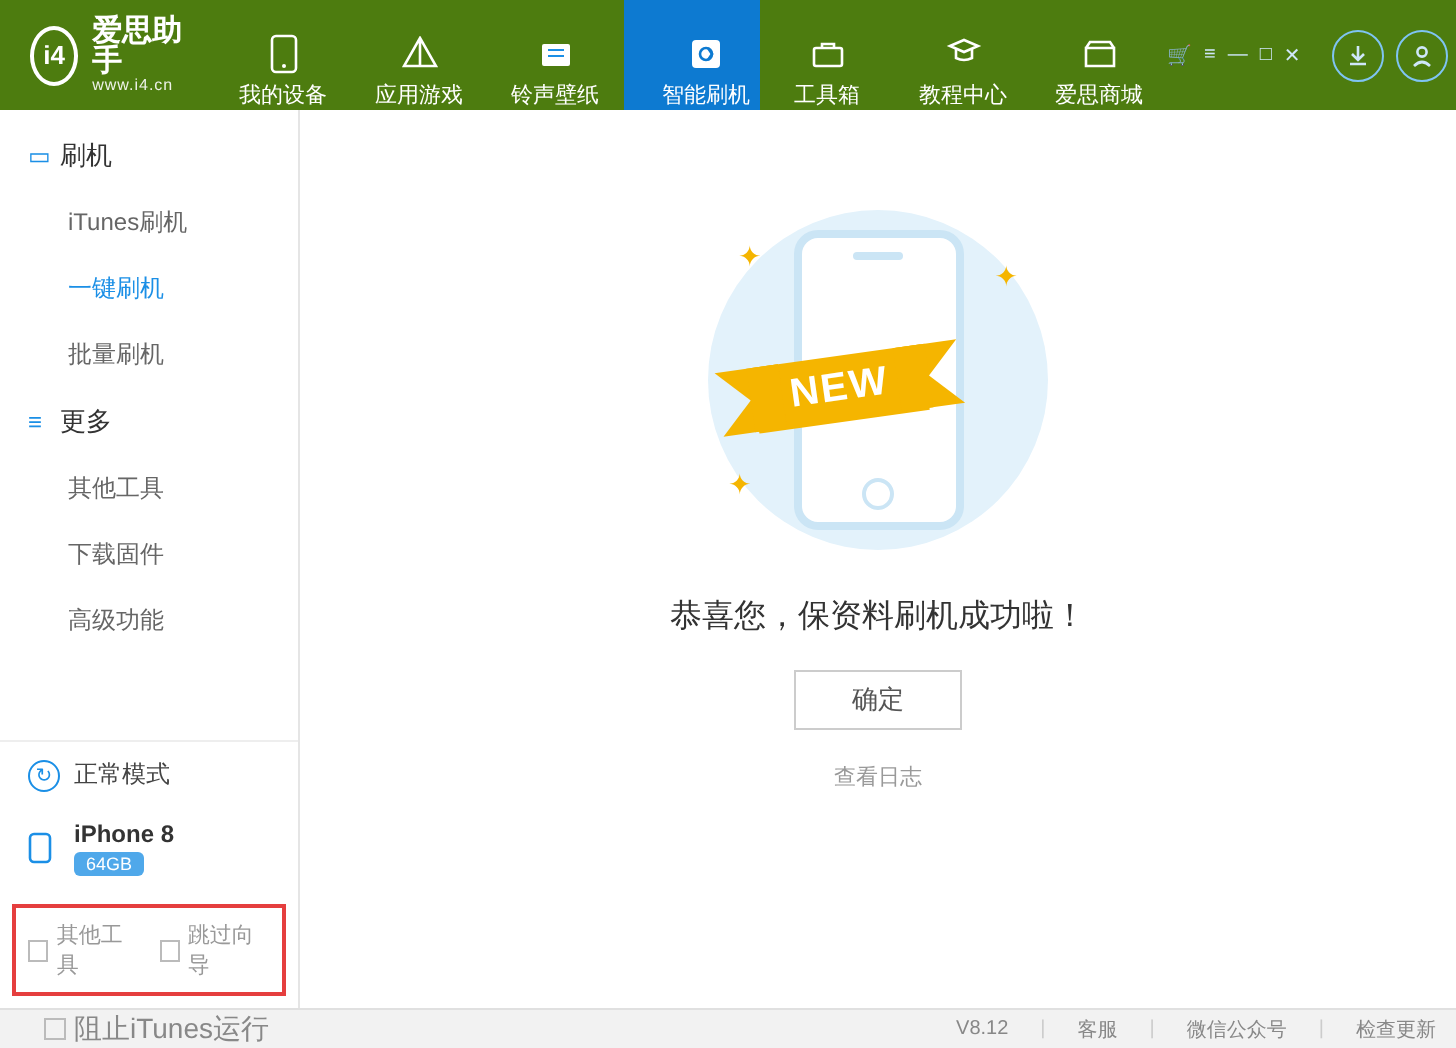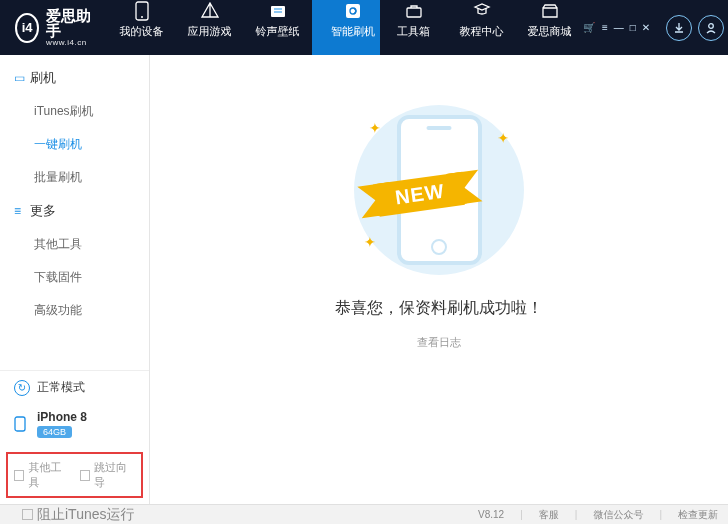--- a/index.html
+++ b/index.html
@@ -1,24 +1,24 @@
 <!DOCTYPE html>
 <html><head>
 <meta charset="utf-8">
 <style>
 *{margin:0;padding:0;box-sizing:border-box;font-family:"Microsoft YaHei",sans-serif;}
 body{width:728px;height:524px;overflow:hidden;background:#fff;}
-.header{height:55px;background:#0f172a;display:flex;align-items:center;color:#fff;}
+.header{height:55px;background:#4d7c0f;display:flex;align-items:center;color:#fff;}
 .logo-wrap{display:flex;align-items:center;padding:0 15px;width:150px;}
 .logo-circle{width:30px;height:30px;border:2px solid #fff;border-radius:50%;display:flex;align-items:center;justify-content:center;font-size:13px;font-weight:bold;}
 .logo-text{margin-left:7px;}
 .logo-text .zh{font-size:15px;font-weight:bold;line-height:1;}
 .logo-text .en{font-size:8px;line-height:1.2;opacity:.9;letter-spacing:.5px;}
 .navs{display:flex;height:100%;}
-.nav-item{width:68px;display:flex;flex-direction:column;align-items:center;justify-content:flex-start;cursor:pointer;}
+.nav-item{width:68px;display:flex;flex-direction:column;align-items:center;justify-content:flex-end;cursor:pointer;}
 .nav-item.active{background:#0d7ad1;padding-left:15px;}
 .nav-icon{height:22px;display:flex;align-items:center;justify-content:center;}
 .nav-label{font-size:11px;margin-top:2px;}
 .header-right{margin-left:auto;display:flex;align-items:center;padding-right:6px;}
 .title-ctrl{display:flex;gap:6px;margin-right:10px;}
 .title-ctrl span{font-size:10px;cursor:pointer;color:#cfe7fa;}
 .circ-btn{width:26px;height:26px;border:1.5px solid #7fc4f3;border-radius:50%;display:flex;align-items:center;justify-content:center;margin-left:6px;cursor:pointer;color:#cfe7fa;}
 .body{display:flex;height:449px;}
 .sidebar{width:150px;border-right:1px solid #e5e5e5;display:flex;flex-direction:column;}
 .sb-scroll{flex:1;overflow:hidden;padding-top:6px;}
@@ -204,20 +204,21 @@
   <div class="main">
     <div class="illus">
       <div class="bgcirc"></div>
       <span class="spark" style="top:20px;left:30px;">✦</span>
       <span class="spark" style="top:30px;right:30px;">✦</span>
       <span class="spark" style="bottom:30px;left:25px;">✦</span>
       <div class="phone"></div>
       <div class="ribbon">NEW</div>
     </div>
     <div class="msg">恭喜您，保资料刷机成功啦！</div>
+    <button class="okbtn">确定</button>
     <div class="loglink">查看日志</div>
   </div>
 </div>
 
 <div class="footer">
   <label class="chk">
       <span class="chkbox"></span>
       <span>阻止iTunes运行</span>
     </label>
   <div class="footer-right">

